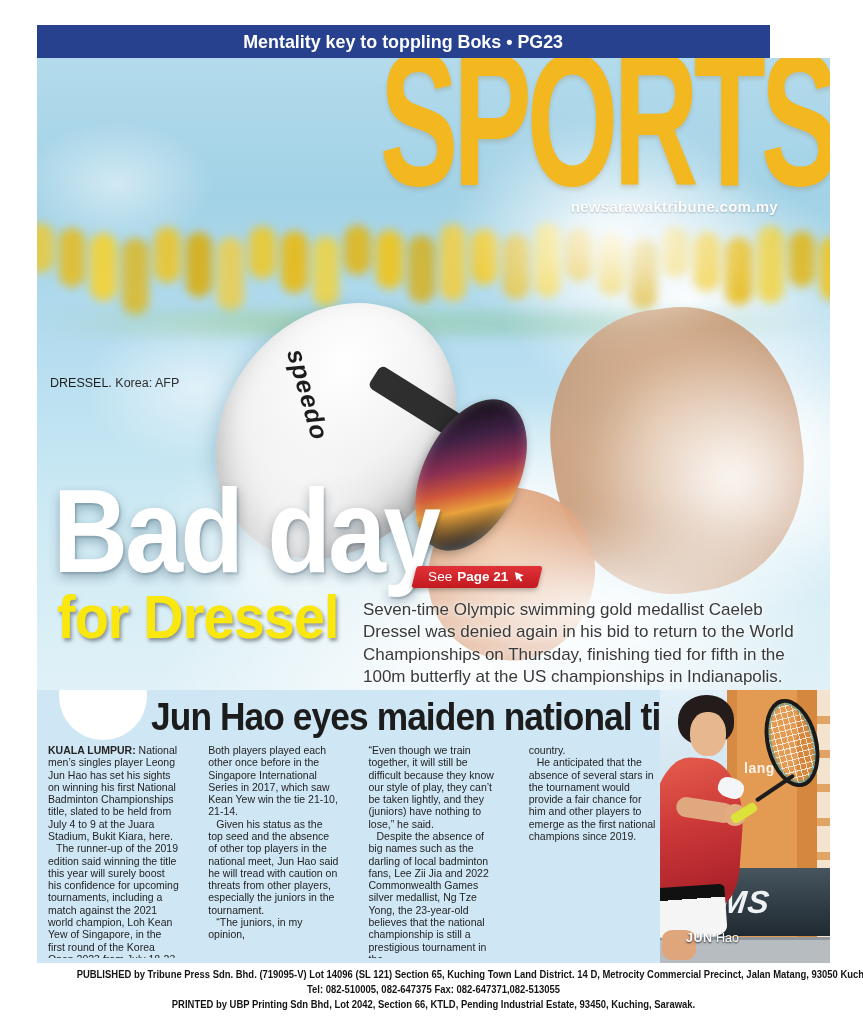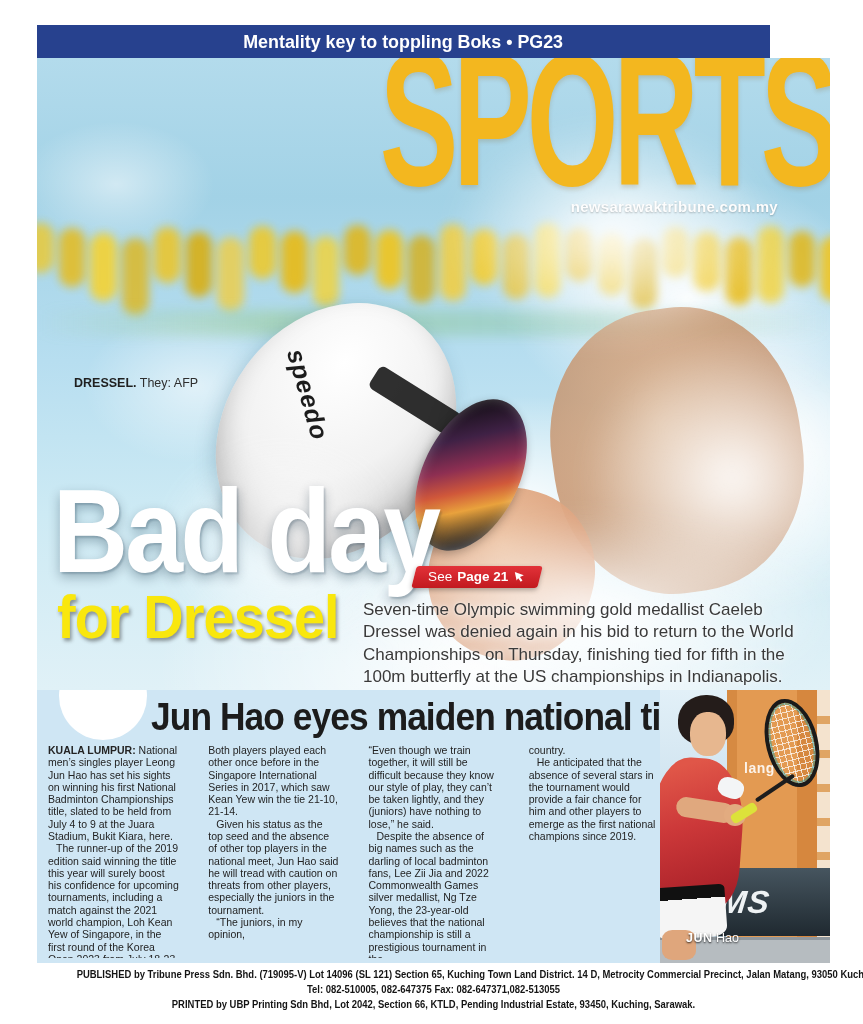--- a/index.html
+++ b/index.html
@@ -61,21 +61,21 @@
     background:radial-gradient(ellipse at 40% 35%, #ecbd99, #d89a74 70%, #c8875f); transform:rotate(16deg); opacity:.95; }
   .swim-shoulder { position:absolute; left:515px; top:250px; width:250px; height:285px; border-radius:46%;
     background:radial-gradient(ellipse at 45% 40%, #d9a87e, #c18a62 75%); opacity:.8; transform:rotate(-8deg); }
   .splash { position:absolute; border-radius:50%; filter:blur(14px); background:radial-gradient(rgba(255,255,255,.95), rgba(255,255,255,0) 70%); }
   .splash.s1 { left:410px; top:60px; width:330px; height:230px; }
   .splash.s2 { left:545px; top:280px; width:300px; height:280px; }
   .splash.s3 { left:120px; top:380px; width:250px; height:210px; opacity:.8; }
   .splash.s4 { left:290px; top:455px; width:520px; height:200px; }
 
   .photo-caption { position:absolute; left:13px; top:318px; font-size:12.5px; color:#1f1f1f; }
-  .photo-caption .cap-name { font-weight:bold;margin-left:24px; }
+  .photo-caption .cap-name { font-weight:normal; }
   .photo-caption .cap-credit { font-weight:normal; color:#2e2e2e; }
 
   
   .headline-1 { position:absolute; left:16px; top:414px; font-size:118px; font-weight:bold; color:#ffffff;
     line-height:1; letter-spacing:-3px; transform:scaleX(.88); transform-origin:left top; white-space:nowrap;
     text-shadow:0 5px 12px rgba(0,30,50,.3), 2px 2px 2px rgba(0,40,60,.18); }
   .headline-2 { position:absolute; left:20px; top:528px; font-size:62px; font-weight:bold; color:#f9e70d;
     line-height:1; letter-spacing:-1px; transform:scaleX(.9); transform-origin:left top; white-space:nowrap;
     text-shadow:2px 3px 4px rgba(40,40,40,.45); }
 
@@ -189,21 +189,21 @@
     <div class="splash s2"></div>
     <div class="splash s3"></div>
     <div class="splash s4"></div>
 
 
     <div class="sports-title">SPORTS</div>
     <div class="website">newsarawaktribune.com.my</div>
 
     <div class="photo-caption">
       <span class="cap-name">DRESSEL.</span>
-      <span class="cap-credit">They: AFP</span>
+      <span class="cap-credit">Korea: AFP</span>
     </div>
 
     <div class="headline-1">Bad day</div>
     <div class="headline-2">for Dressel</div>
 
     <div class="see-page-badge">
       <div class="see-page-inner">
         <span>See</span>
         <b>Page 21</b>
         <span class="cursor-icon">

